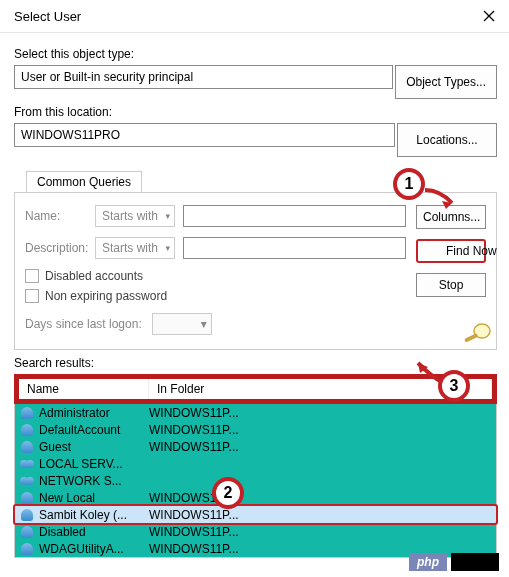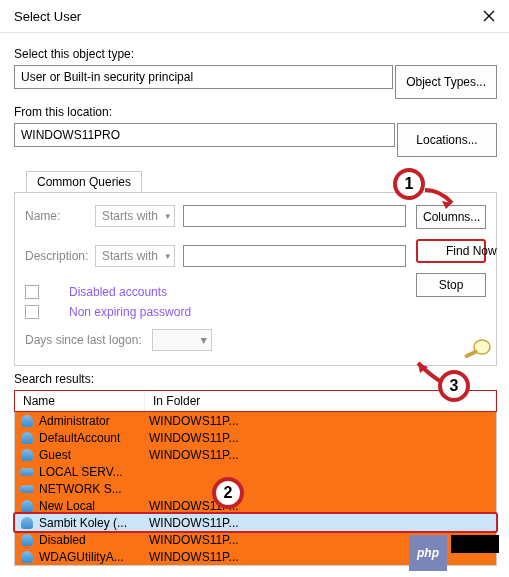--- a/index.html
+++ b/index.html
@@ -19,69 +19,69 @@
 .btn { border: 1px solid #888; background: #fdfdfd; height: 34px; padding: 0 10px; font-size: 12px; min-width: 100px; cursor: pointer; }
 
 
 .tab-strip { position: relative; height: 22px; margin-top: 14px; }
 .tab { position: absolute; top: 0; left: 12px; border: 1px solid #ccc; border-bottom: none; background: #fff; padding: 3px 10px; font-size: 12px; z-index: 2; }
 .group { border: 1px solid #ccc; margin-top: -1px; padding: 12px 10px 14px 10px; position: relative; }
 .group-inner { display: flex; gap: 10px; }
 .gcol-left { flex: 1; }
 .gcol-right { width: 70px; display: flex; flex-direction: column; gap: 10px; }
 
-.filter-row { display: flex; align-items: center; margin-bottom: 18px; }
+.filter-row { display: flex; align-items: center; margin-bottom: 10px; }
 .filter-label { width: 70px; color: #888; }
 .combo { width: 80px; height: 22px; border: 1px solid #ccc; display: flex; align-items: center; justify-content: space-between; padding: 0 4px 0 6px; color: #888; font-size: 12px; background: #fff; }
 .combo .chev { font-size: 9px; color: #888; }
 .filter-input { flex: 1; margin-left: 8px; height: 22px; border: 1px solid #888; background: #fff; }
 
-.checkrow { display: flex; align-items: center; margin: 6px 0; color: #8b5cf6; gap: 24px; }
+.checkrow { display: flex; align-items: center; margin: 6px 0; color: #404040; }
 .checkbox { width: 14px; height: 14px; border: 1px solid #aaa; margin-right: 6px; background: #fff; }
 
 .daysrow { display: flex; align-items: center; margin-top: 10px; }
 .daysrow .lbl { color: #888; margin-right: 10px; }
 .daysrow .spin { width: 60px; height: 22px; border: 1px solid #ccc; display: flex; align-items: center; justify-content: flex-end; padding-right: 4px; color: #888; background: #fafafa; }
 
 .side-btn { border: 1px solid #888; background: #fdfdfd; height: 24px; font-size: 12px; cursor: pointer; white-space: nowrap; }
 .find-now { border: 2px solid #c42126; border-radius: 3px; padding-left: 28px; }
 
 .magnifier { position: absolute; right: 2px; bottom: 2px; width: 34px; height: 26px; }
 
 .dlgbtns { display: flex; justify-content: flex-end; gap: 8px; margin: 12px 4px 4px 0; }
 .dlgbtns .btn { min-width: 80px; }
 
 
 .section-label { margin: 6px 0 4px 0; }
-.results-head { display: flex; border: 1px solid #b91c1c; background: #fff; }
+.results-head { display: flex; border: 5px solid #b91c1c; background: #fff; }
 .results-head .col { padding: 3px 8px; border-right: 1px solid #eee; font-size: 12px; }
 .col-name { width: 130px; }
 .col-folder { flex: 1; }
-.results-body { border: 1px solid #ccc; border-top: none; background: #f97316; }
+.results-body { border: 1px solid #ccc; border-top: none; background: #14b8a6; }
 .res-row { display: flex; align-items: center; height: 17px; font-size: 12px; padding-left: 4px; cursor: default; }
 .res-row .ico { width: 16px; height: 14px; margin-right: 4px; position: relative; }
 .res-row .nm { width: 110px; white-space: nowrap; overflow: hidden; text-overflow: ellipsis; }
 .res-row .fo { flex: 1; white-space: nowrap; overflow: hidden; text-overflow: ellipsis; }
 .res-row.sel { background: #cce4f7; position: relative; }
 .res-row.sel .nm, .res-row.sel .fo { color: #000; }
 .sel-ring { position: absolute; inset: -2px; border: 2px solid #c42126; border-radius: 3px; pointer-events: none; }
 
 
 .ico-user { background: linear-gradient(#7fbce8,#3a8bd0); border-radius: 50% 50% 20% 20%; width: 12px; height: 12px; position: absolute; left: 2px; top: 1px; }
 .ico-group { width: 14px; height: 12px; position: absolute; left: 1px; top: 1px; }
 .ico-group::before, .ico-group::after { content: ""; position: absolute; width: 8px; height: 8px; background: linear-gradient(#7fbce8,#3a8bd0); border-radius: 50%; }
 .ico-group::before { left: 0; top: 2px; }
 .ico-group::after { right: 0; top: 2px; }
 
 
 .callout { position: absolute; width: 32px; height: 32px; border: 4px solid #c42126; border-radius: 50%; background: #fff; display: flex; align-items: center; justify-content: center; font-weight: 700; font-size: 16px; color: #000; z-index: 50; }
 .arrow { position: absolute; z-index: 49; }
 .arrow svg { display: block; }
 .badge-row { position: absolute; bottom: 6px; right: 10px; display: flex; gap: 4px; }
-.badge-php { background: #7a86b8; color: #fff; font-style: italic; font-weight: 700; font-size: 12px; padding: 11px 8px; }
+.badge-php { background: #7a86b8; color: #fff; font-style: italic; font-weight: 700; font-size: 12px; padding: 2px 8px; }
 .badge-blk { background: #000; width: 48px; height: 18px; }
 </style>
 </head>
 <body>
 
 <div class="titlebar">
   <div class="title">Select User</div>
   <div class="close">
     <svg width="12" height="12" viewBox="0 0 12 12">
         <path d="M1 1 L11 11 M11 1 L1 11" stroke="#000" stroke-width="1.3"></path>

